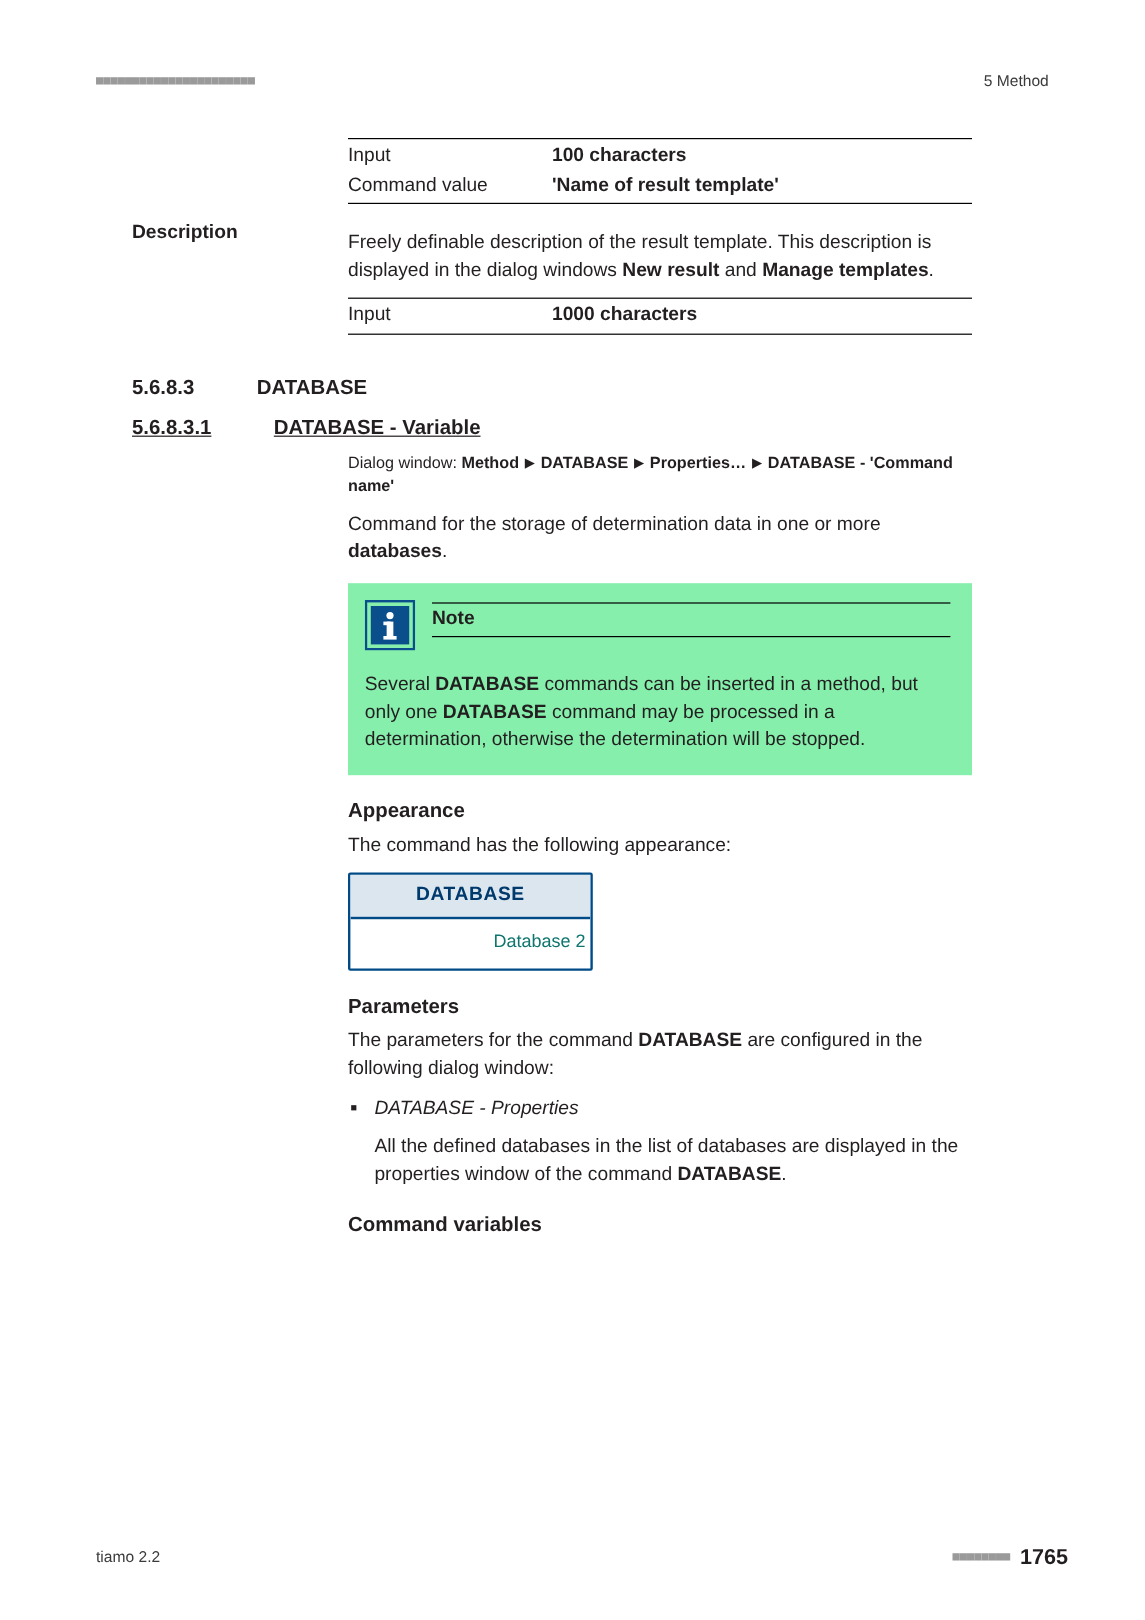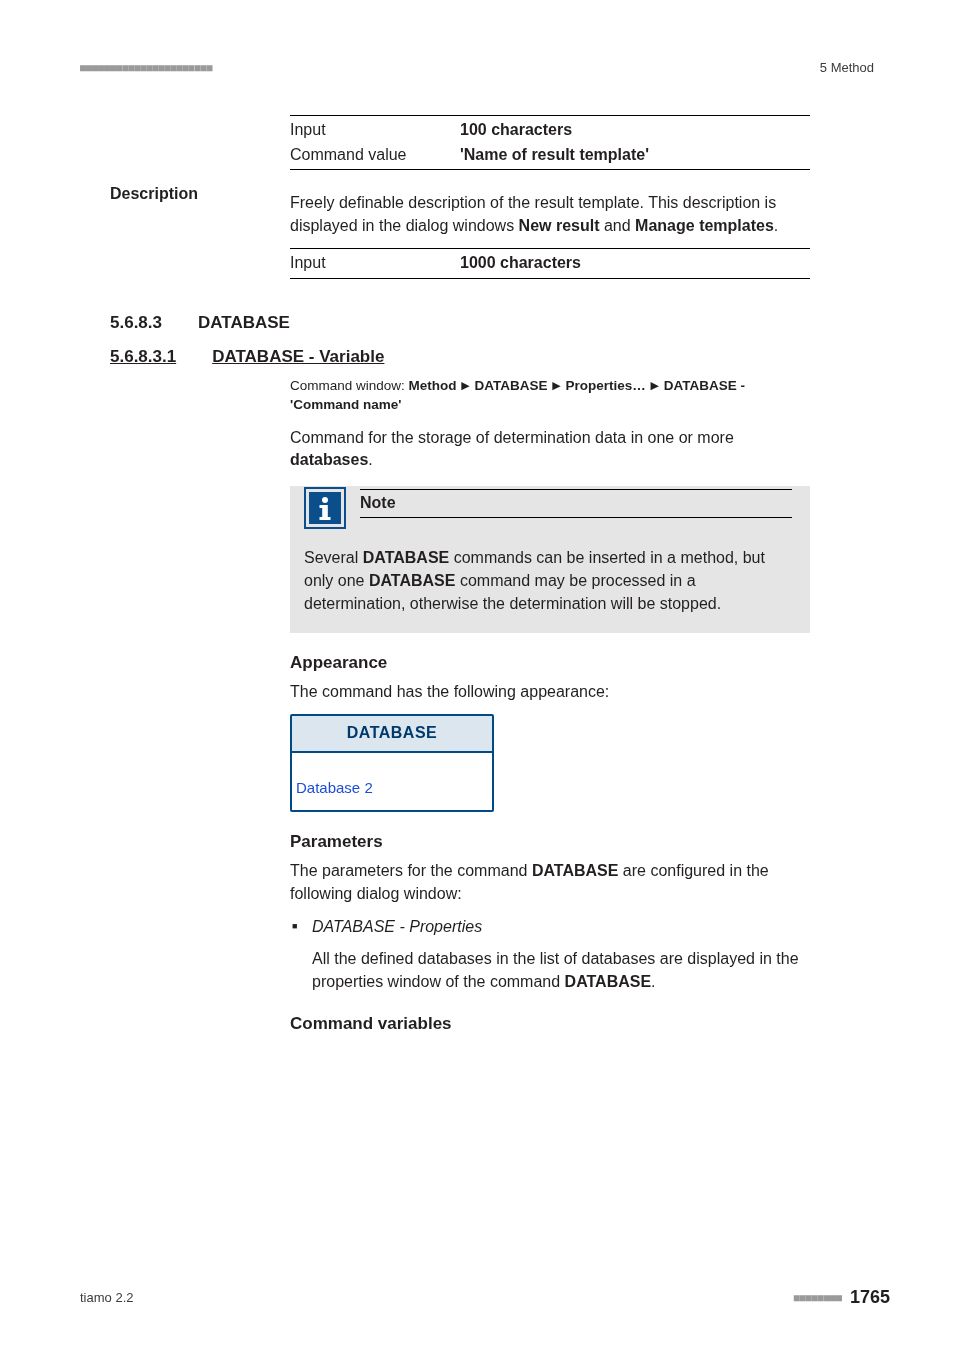--- a/index.html
+++ b/index.html
@@ -74,21 +74,21 @@
   }
   .side-description { top: 185px; }
 
   .para {
     margin: 0 0 10px 0;
   }
 
   .sect-num-row {
     display: flex;
     align-items: baseline;
-    gap: 36px;
+    gap: 52px;
     font-weight: 700;
     font-size: 17px;
     margin-top: 32px;
     margin-bottom: 10px;
     margin-left: -180px;
   }
   .sect-num-row.sub {
     margin-top: 8px;
     margin-bottom: 8px;
     text-decoration: underline;
@@ -110,22 +110,22 @@
   }
   .crumb-sep {
     font-size: 11px;
     position: relative;
     top: -1px;
     padding: 0 1px;
   }
 
   
   .note-box {
-    background: #e5e5e5;
-    padding: 1px 18px 18px 14px;
+    background: #86efac;
+    padding: 14px 18px 18px 14px;
     margin: 14px 0 18px 0;
   }
   .note-head {
     display: flex;
     align-items: flex-start;
     gap: 14px;
     margin-bottom: 18px;
   }
   .note-icon {
     width: 42px;
@@ -166,25 +166,25 @@
   .db-card-title {
     background: #dbe6ef;
     color: #003a6d;
     font-weight: 700;
     text-align: center;
     padding: 6px 4px;
     border-bottom: 2px solid #004b87;
     letter-spacing: 0.5px;
   }
   .db-card-body {
-    text-align: left;
-    padding: 24px 4px 12px 4px;
+    text-align: right;
+    padding: 8px 4px 12px 4px;
     font-family: Tahoma, Arial, sans-serif;
     font-size: 15px;
-    color: #1d4ed8;
+    color: #0f766e;
   }
 
   ul.bullet {
     list-style: none;
     padding: 0;
     margin: 0 0 10px 0;
   }
   ul.bullet > li {
     position: relative;
     padding-left: 22px;
@@ -270,21 +270,21 @@
       <span class="num">5.6.8.3</span>
       <span class="txt">DATABASE</span>
     </div>
 
     <div class="sect-num-row sub">
       <span class="num">5.6.8.3.1</span>
       <span class="txt">DATABASE - Variable</span>
     </div>
 
     <div class="dialog-line">
-      <span class="lbl">Command window: </span><span class="b">Method</span>
+      <span class="lbl">Dialog window: </span><span class="b">Method</span>
       <span class="crumb-sep">▶</span>
       <span class="b">DATABASE</span>
       <span class="crumb-sep">▶</span>
       <span class="b">Properties…</span>
       <span class="crumb-sep">▶</span>
       <span class="b">DATABASE - 'Command name'</span>
     </div>
 
     <p class="para">
       <span>Command for the storage of determination data in one or more </span><span class="b">databa</span><span class="b">ses</span><span>.</span>

